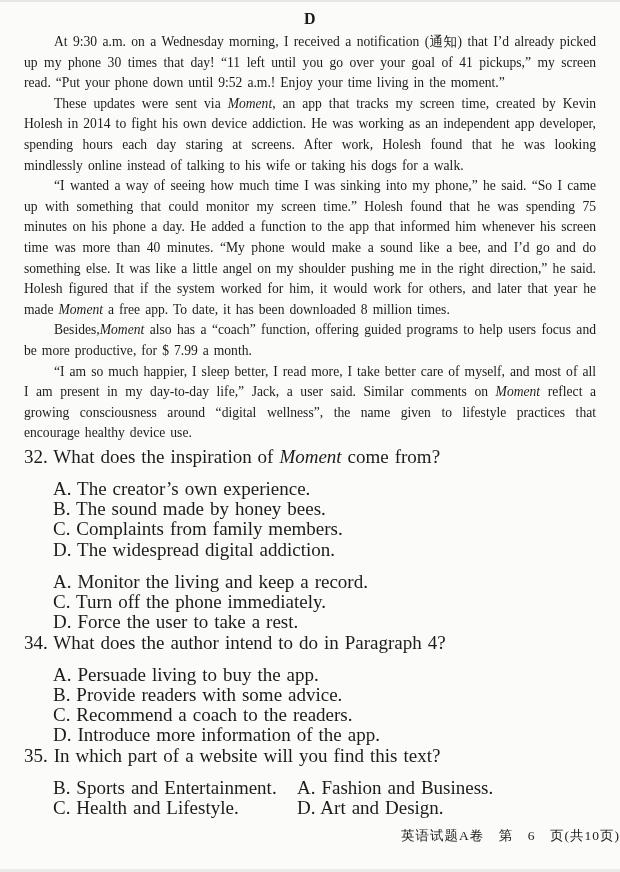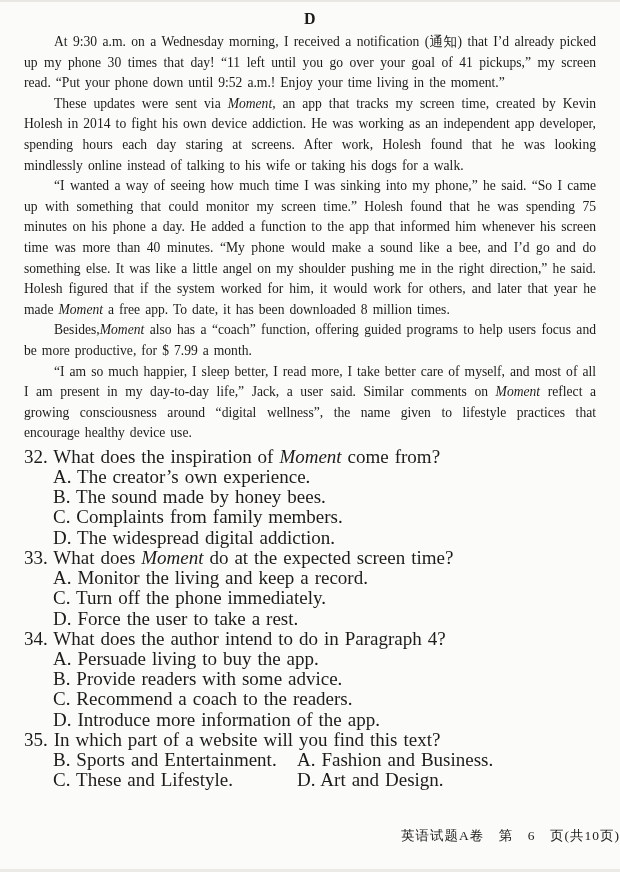--- a/index.html
+++ b/index.html
@@ -34,21 +34,21 @@
     line-height: 20.6px;
     word-spacing: 1.6px;
   }
   .questions {
     margin-top: 3px;
     font-size: 19px;
     line-height: 20.2px;
     word-spacing: 1.2px;
   }
   .question .stem { text-align: left; }
-  .options { padding-left: 29px; }
+  .options { padding-left: 29px; margin-top: 12px; }
   .options.two-col {
     display: grid;
     grid-template-columns: 244px 1fr;
   }
   .footer {
     position: absolute;
     left: 0;
     right: 0;
     bottom: 24px;
     text-align: right;
@@ -76,41 +76,40 @@
       <div class="question">
         <div class="stem"><span>32. What does the inspiration of </span><i>Moment</i><span> come from?</span></div>
         <div class="options">
           <div class="option">A. The creator’s own experience.</div>
           <div class="option">B. The sound made by honey bees.</div>
           <div class="option">C. Complaints from family members.</div>
           <div class="option">D. The widespread digital addiction.</div>
         </div>
       </div>
       <div class="question">
-        <div class="stem"><span>33. What does </span><i>Moment</i><span> do at the expected screen time?</span></div>
         <div class="options">
           <div class="option">A. Monitor the living and keep a record.</div>
           <div class="option">C. Turn off the phone immediately.</div>
           <div class="option">D. Force the user to take a rest.</div>
         </div>
       </div>
       <div class="question">
         <div class="stem"><span>34. What does the author intend to do in Paragraph 4?</span></div>
         <div class="options">
           <div class="option">A. Persuade living to buy the app.</div>
           <div class="option">B. Provide readers with some advice.</div>
           <div class="option">C. Recommend a coach to the readers.</div>
           <div class="option">D. Introduce more information of the app.</div>
         </div>
       </div>
       <div class="question">
         <div class="stem"><span>35. In which part of a website will you find this text?</span></div>
         <div class="options two-col">
           <div class="option">B. Sports and Entertainment.</div>
           <div class="option">A. Fashion and Business.</div>
-          <div class="option">C. These and Lifestyle.</div>
+          <div class="option">C. Health and Lifestyle.</div>
           <div class="option">D. Art and Design.</div>
         </div>
       </div>
     </div>
 
   <div class="footer">英语试题A卷　第　6　页(共10页)</div>
 </div>
 
 </body></html>

